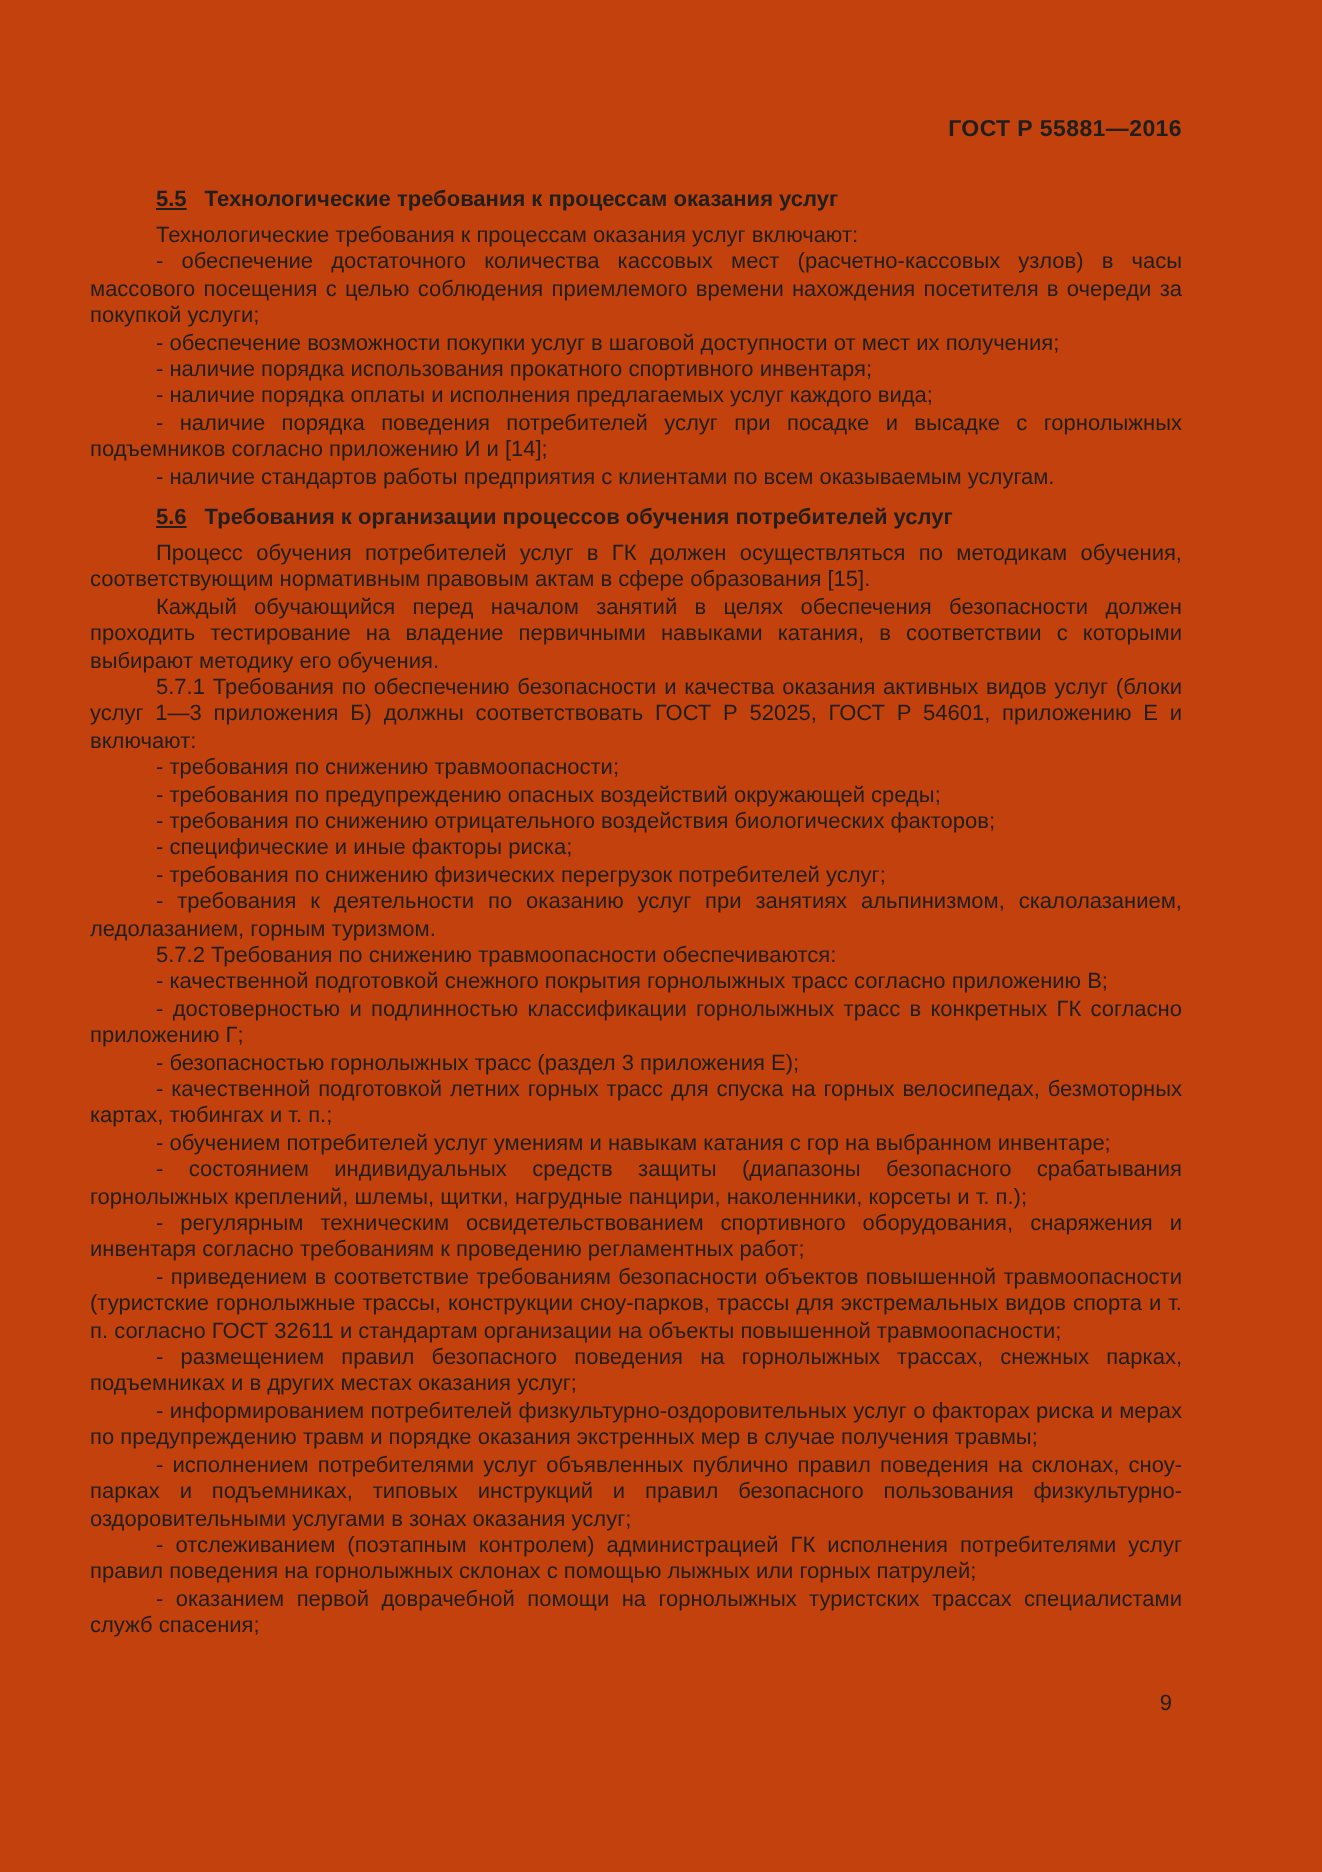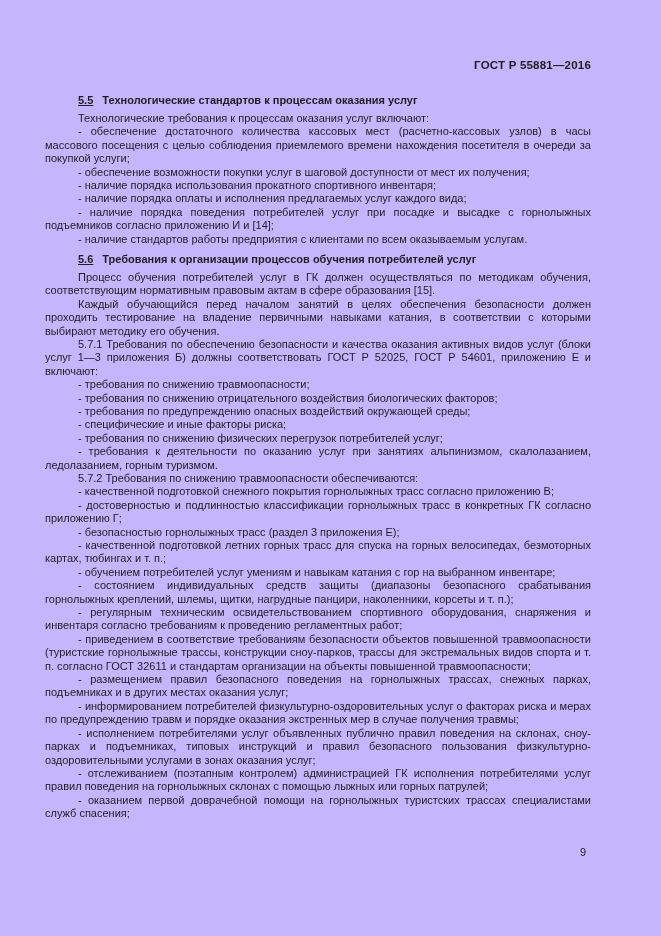--- a/index.html
+++ b/index.html
@@ -4,21 +4,21 @@
 <style>
   html, body {
     margin: 0;
     padding: 0;
     background: #ffffff;
   }
   .page {
     position: relative;
     width: 661px;
     height: 936px;
-    background: #c4b5fd;
+    background: #c2410c;
     font-family: "Liberation Sans", sans-serif;
     color: #1f1f1f;
     overflow: hidden;
   }
   .doc-header {
     position: absolute;
     top: 59px;
     left: 45px;
     width: 546px;
     text-align: right;
@@ -61,35 +61,35 @@
     font-size: 11px;
   }
 </style>
 </head>
 <body>
 
 <div class="page">
   <div class="doc-header">ГОСТ Р 55881—2016</div>
 
   <div class="doc-body">
-      <div class="section-heading"><span class="heading-number">5.5</span><span>Технологические стандартов к процессам оказания услуг</span></div>
+      <div class="section-heading"><span class="heading-number">5.5</span><span>Технологические требования к процессам оказания услуг</span></div>
       <p class="para">Технологические требования к процессам оказания услуг включают:</p>
       <p class="para">- обеспечение достаточного количества кассовых мест (расчетно-кассовых узлов) в часы массового посещения с целью соблюдения приемлемого времени нахождения посетителя в очереди за покупкой услуги;</p>
       <p class="para">- обеспечение возможности покупки услуг в шаговой доступности от мест их получения;</p>
       <p class="para">- наличие порядка использования прокатного спортивного инвентаря;</p>
       <p class="para">- наличие порядка оплаты и исполнения предлагаемых услуг каждого вида;</p>
       <p class="para">- наличие порядка поведения потребителей услуг при посадке и высадке с горнолыжных подъемников согласно приложению И и [14];</p>
       <p class="para">- наличие стандартов работы предприятия с клиентами по всем оказываемым услугам.</p>
       <div class="section-heading"><span class="heading-number">5.6</span><span>Требования к организации процессов обучения потребителей услуг</span></div>
       <p class="para">Процесс обучения потребителей услуг в ГК должен осуществляться по методикам обучения, соответствующим нормативным правовым актам в сфере образования [15].</p>
       <p class="para">Каждый обучающийся перед началом занятий в целях обеспечения безопасности должен проходить тестирование на владение первичными навыками катания, в соответствии с которыми выбирают методику его обучения.</p>
       <p class="para">5.7.1 Требования по обеспечению безопасности и качества оказания активных видов услуг (блоки услуг 1—3 приложения Б) должны соответствовать ГОСТ Р 52025, ГОСТ Р 54601, приложению Е и включают:</p>
       <p class="para">- требования по снижению травмоопасности;</p>
+      <p class="para">- требования по предупреждению опасных воздействий окружающей среды;</p>
       <p class="para">- требования по снижению отрицательного воздействия биологических факторов;</p>
-      <p class="para">- требования по предупреждению опасных воздействий окружающей среды;</p>
       <p class="para">- специфические и иные факторы риска;</p>
       <p class="para">- требования по снижению физических перегрузок потребителей услуг;</p>
       <p class="para">- требования к деятельности по оказанию услуг при занятиях альпинизмом, скалолазанием, ледолазанием, горным туризмом.</p>
       <p class="para">5.7.2 Требования по снижению травмоопасности обеспечиваются:</p>
       <p class="para">- качественной подготовкой снежного покрытия горнолыжных трасс согласно приложению В;</p>
       <p class="para">- достоверностью и подлинностью классификации горнолыжных трасс в конкретных ГК согласно приложению Г;</p>
       <p class="para">- безопасностью горнолыжных трасс (раздел 3 приложения Е);</p>
       <p class="para">- качественной подготовкой летних горных трасс для спуска на горных велосипедах, безмоторных картах, тюбингах и т. п.;</p>
       <p class="para">- обучением потребителей услуг умениям и навыкам катания с гор на выбранном инвентаре;</p>
       <p class="para">- состоянием индивидуальных средств защиты (диапазоны безопасного срабатывания горнолыжных креплений, шлемы, щитки, нагрудные панцири, наколенники, корсеты и т. п.);</p>

